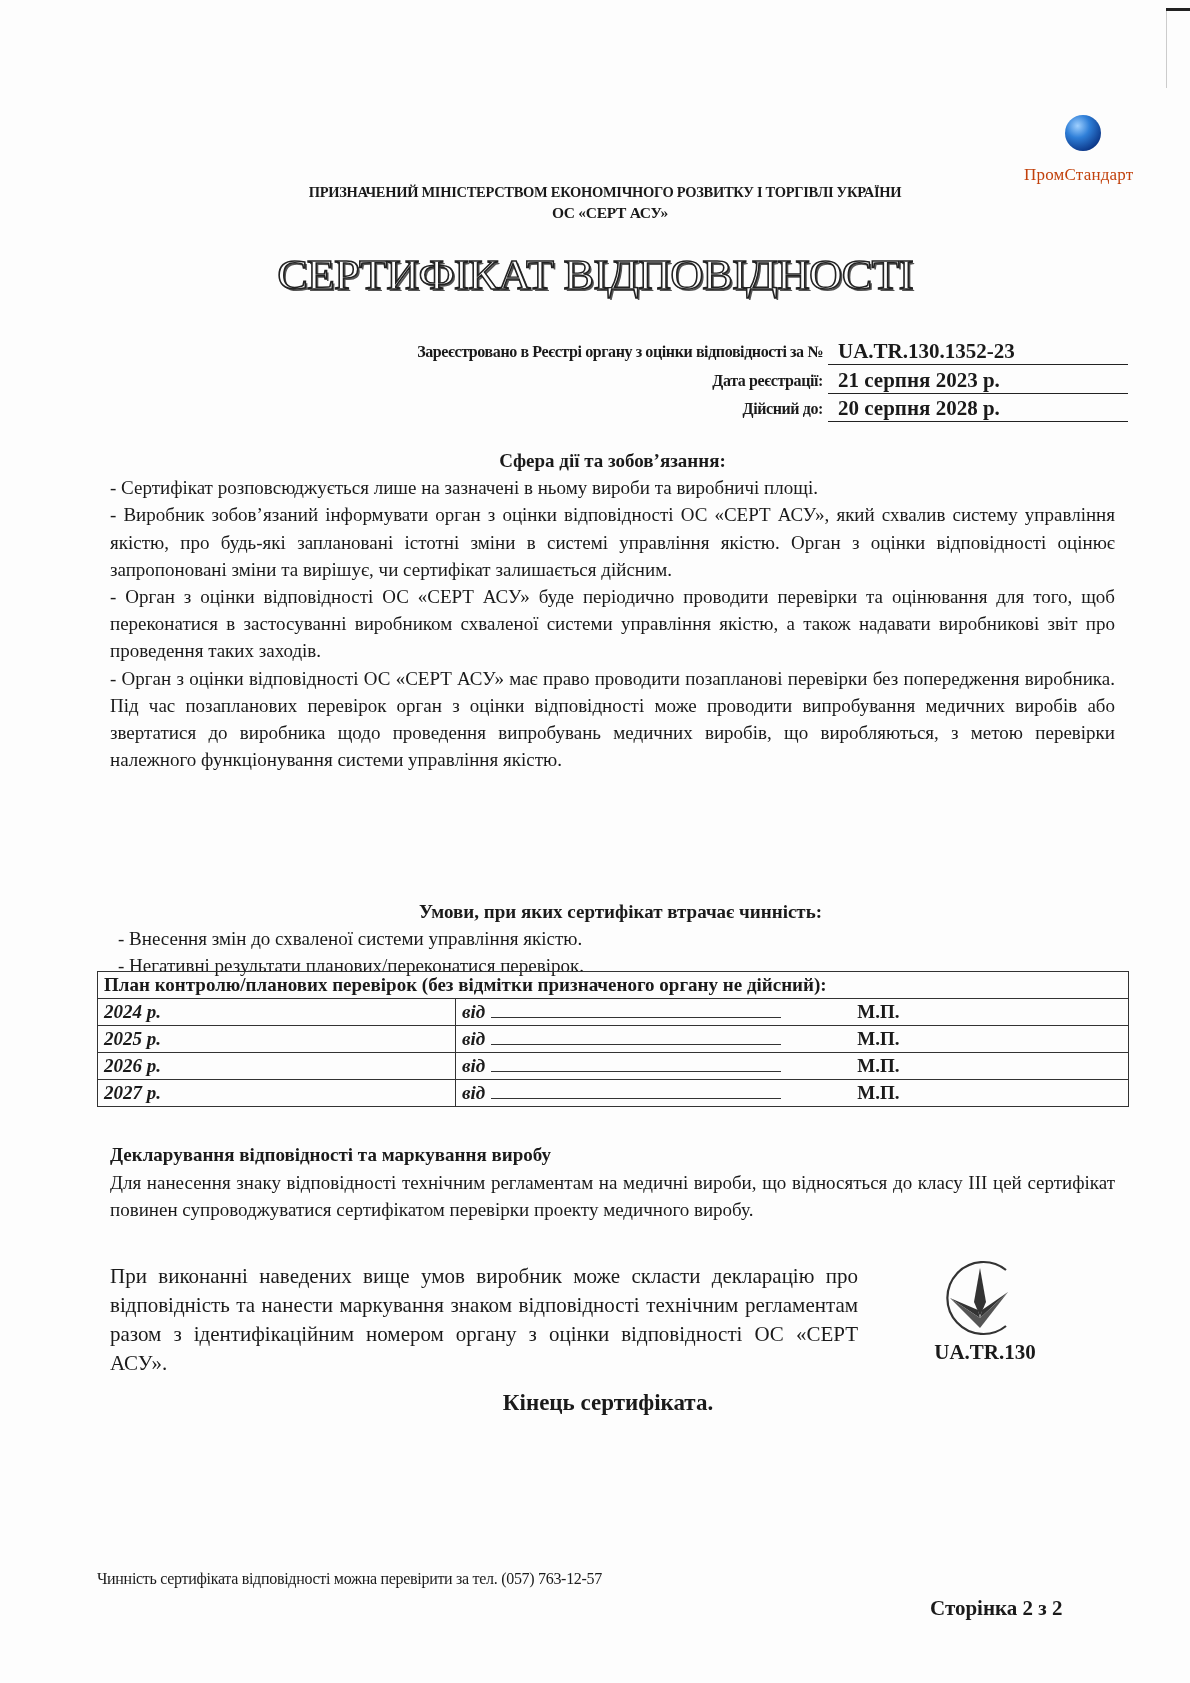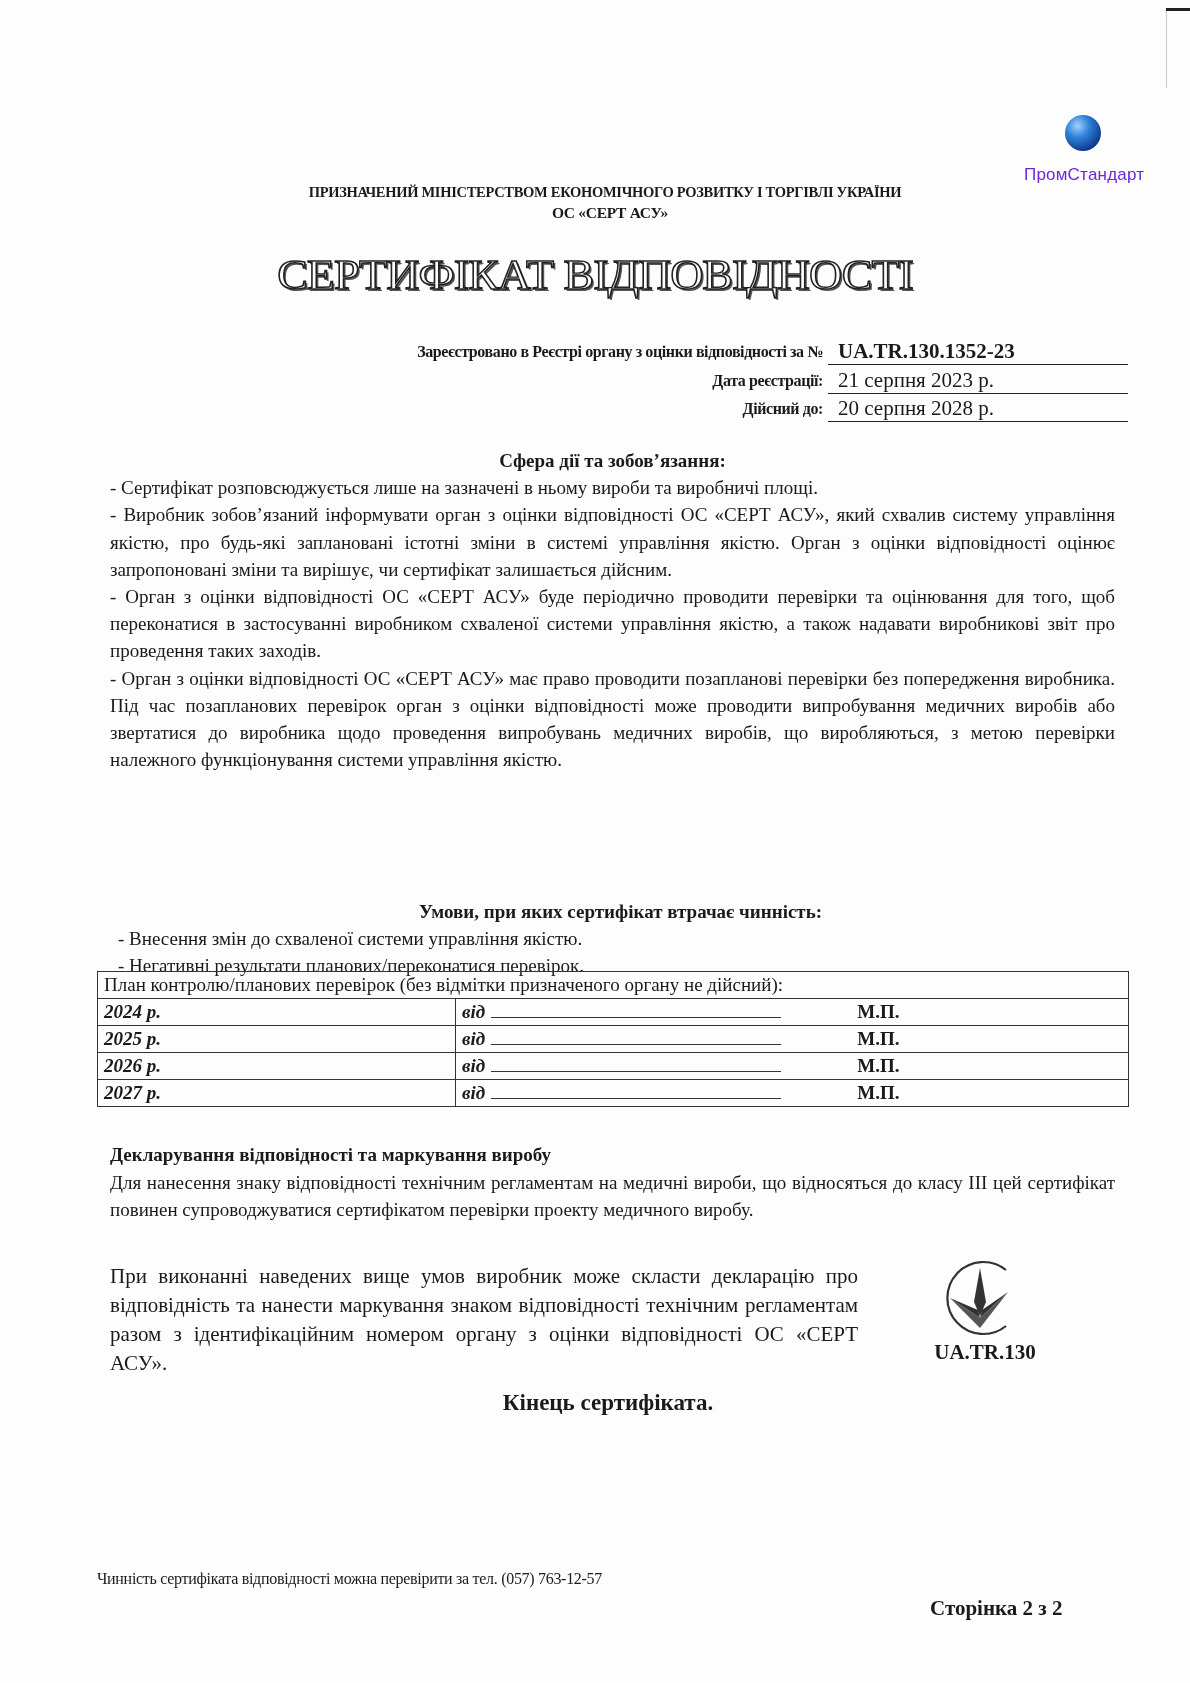--- a/index.html
+++ b/index.html
@@ -9,42 +9,42 @@
       font-family: "Liberation Serif", serif;
     }
     .abs { position: absolute; }
     .edge-mark { left: 1166px; top: 8px; width: 24px; height: 3px; background: #222; }
     .edge-line { left: 1166px; top: 8px; width: 1px; height: 80px; background: #ccc; }
 
     
     .logo { left: 1010px; top: 95px; width: 150px; height: 100px; }
     .logo-globe { position: absolute; left: 55px; top: 20px; width: 36px; height: 36px; border-radius: 50%;
       background: radial-gradient(circle at 35% 30%, #9fd0ff 0%, #2f7fd8 35%, #0d3a8c 75%, #06224f 100%); }
-    .logo-text { position: absolute; left: 14px; top: 70px; font-family: Liberation Sans, sans-serif;
-      font-size: 17px; color: #6d28d9; letter-spacing: 0.2px; white-space: nowrap; text-align: center; }
+    .logo-text { position: absolute; left: 14px; top: 70px; font-family: Liberation Serif, serif;
+      font-size: 17px; color: #c2410c; letter-spacing: 0.2px; white-space: nowrap; text-align: center; }
 
     .ministry { left: 0; width: 1190px; top: 184px; text-align: center; font-weight: bold; font-size: 14.5px; letter-spacing: -0.3px; }
     .ministry-line1 { padding-left: 20px; }
     .ministry-line2 { font-size: 15.5px; margin-top: 3px; padding-left: 30px; }
 
     .cert-title { left: 0; width: 1190px; top: 248px; text-align: center; font-size: 46px; letter-spacing: -1px;
       color: #fdfdfd; -webkit-text-stroke: 1.6px #222; text-shadow: 2px 2px 0 #555; font-family: "Liberation Serif", serif; padding-left: 0; transform: scaleY(0.92); }
 
     .reg-row { left: 0; width: 1128px; font-size: 16px; font-weight: bold; }
     .reg-label { position: absolute; right: 305px; white-space: nowrap; letter-spacing: -0.4px; }
-    .reg-value { position: absolute; left: 828px; width: 300px; border-bottom: 1.5px solid #222; padding-left: 10px; box-sizing: border-box; font-weight: normal; font-size: 21px; white-space: nowrap; }
+    .reg-value { position: absolute; left: 828px; width: 300px; border-bottom: 1.5px solid #222; padding-left: 10px; box-sizing: border-box; font-weight: bold; font-size: 21px; white-space: nowrap; }
     .reg-value.bold { font-weight: bold; }
 
     .section { left: 110px; width: 1005px; font-size: 19px; line-height: 27.2px; }
     .section h3 { margin: 0; font-size: 19px; font-weight: bold; text-align: center; }
     .section p { margin: 0; text-align: justify; }
 
     table.plan { left: 97px; top: 971px; width: 1032px; border-collapse: collapse; font-size: 19px; }
     table.plan td { border: 1.5px solid #333; height: 26px; padding: 0 6px; line-height: 26px; }
-    .plan-head { font-weight: normal; }
+    .plan-head { font-weight: bold; }
     .yr { font-weight: bold; font-style: italic; width: 345px; }
     .vid { font-weight: bold; font-style: italic; border-right: 1.5px solid #333; }
     .vid-line { display: inline-block; width: 290px; border-bottom: 1.5px solid #333; margin-left: 6px; vertical-align: baseline; height: 1px; }
     .mp { display: inline-block; margin-left: 76px; font-weight: bold; }
     table.plan td.c2 { border-left: 1.5px solid #333; border-right: 1.5px solid #333; }
 
     .decl { left: 110px; top: 1141px; width: 1005px; font-size: 19px; line-height: 27.5px; }
     .decl h3 { margin: 0; font-size: 19px; font-weight: bold; }
     .decl p { margin: 0; text-align: justify; }
 

